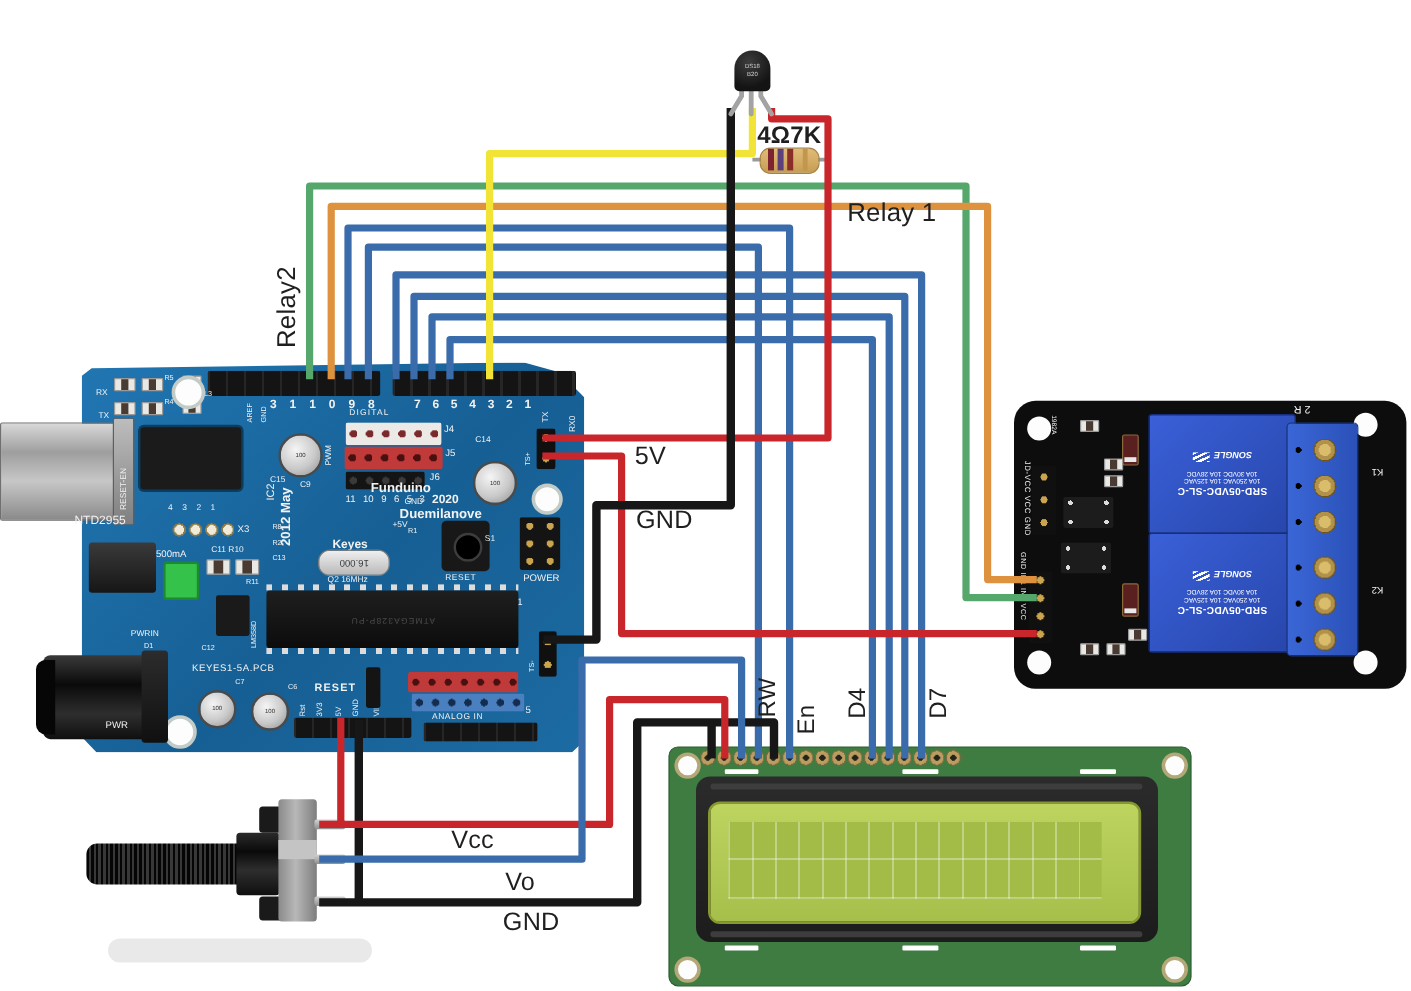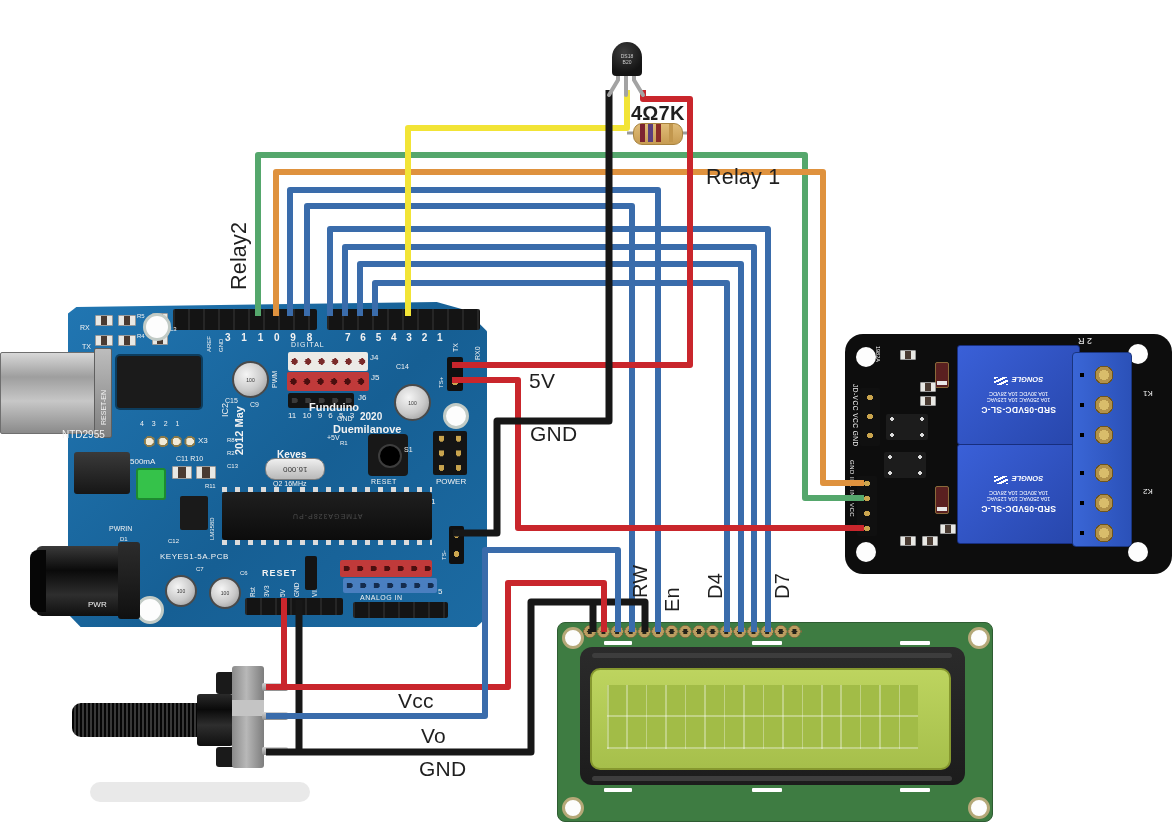--- a/index.html
+++ b/index.html
@@ -297,18 +297,18 @@
   </div>
 
   <span class="vtxt biglab" style="left:229px;top:290px;font-size:21.5px;">Relay2</span>
   <span class="txt biglab" style="left:706px;top:167px;font-size:21.5px;">Relay 1</span>
   <span class="txt biglab" style="left:529px;top:370px;">5V</span>
   <span class="txt biglab" style="left:530px;top:423px;">GND</span>
   <span class="vtxt biglab" style="left:630px;top:598px;font-size:20px;">RW</span>
   <span class="vtxt biglab" style="left:662px;top:612px;font-size:20px;">En</span>
   <span class="vtxt bigl biglab" style="left:705px;top:599px;font-size:20px;">D4</span>
   <span class="vtxt biglab" style="left:772px;top:599px;font-size:20px;">D7</span>
-  <span class="txt biglab" style="left:398px;top:690px;text-align:right;">Vcc</span>
+  <span class="txt biglab" style="left:376px;top:690px;text-align:right;">Vcc</span>
   <span class="txt biglab" style="left:421px;top:725px;">Vo</span>
   <span class="txt biglab" style="left:419px;top:758px;">GND</span>
   <span class="txt biglab" style="left:631px;top:103px;font-size:20px;font-weight:600;">4Ω7K</span>
 
 </div>
 
 </body></html>

